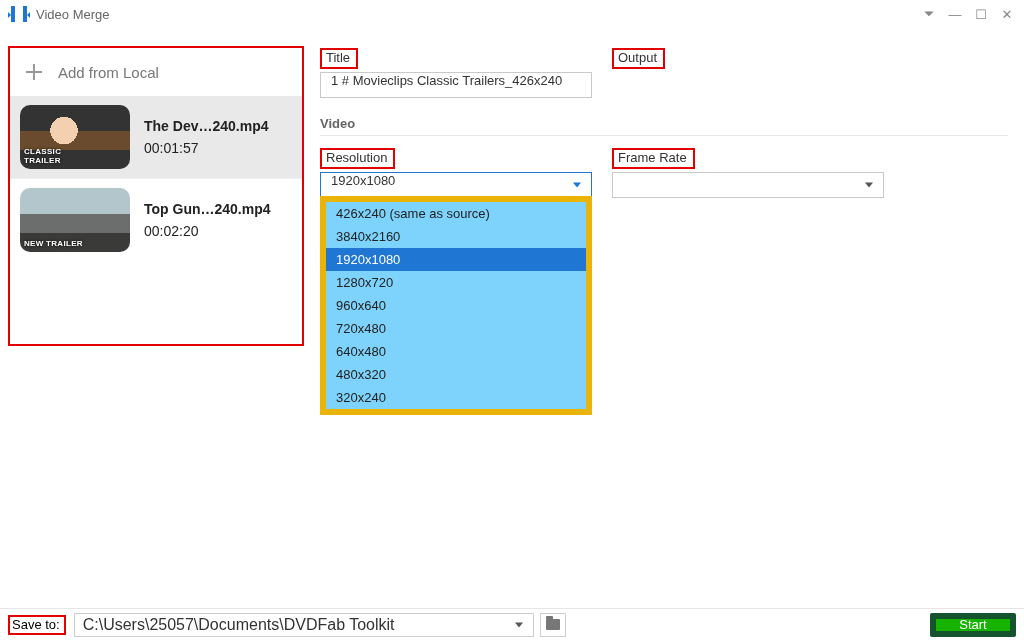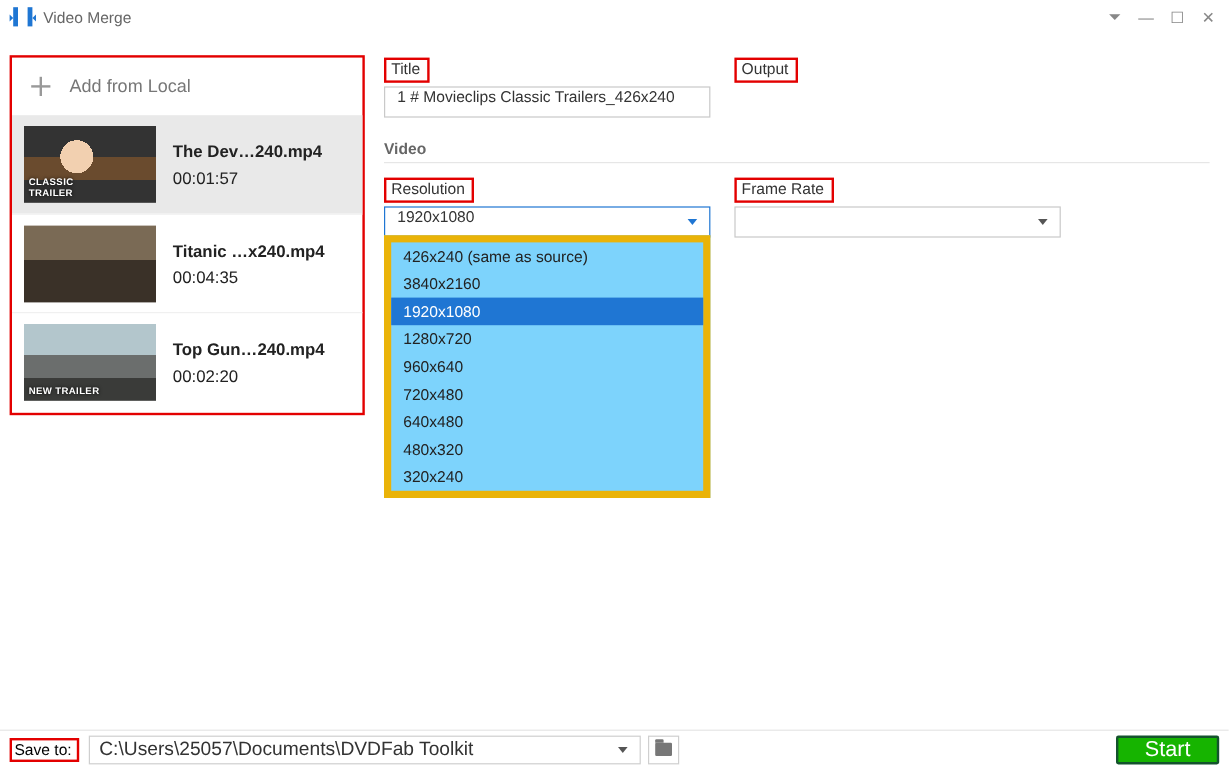--- a/index.html
+++ b/index.html
@@ -16,21 +16,21 @@
   .left-panel { position: absolute; left: 8px; top: 46px; width: 296px; height: 300px; border: 2px solid #e30000; background: #fff; }
   .add-local { height: 48px; display: flex; align-items: center; padding-left: 14px; color: #777; font-size: 15px; cursor:pointer; }
   .add-local .plus { width: 20px; height: 20px; margin-right: 14px; position: relative; }
   .add-local .plus::before, .add-local .plus::after { content:""; position:absolute; background:#999; }
   .add-local .plus::before { left:9px; top:2px; width:2px; height:16px; }
   .add-local .plus::after  { top:9px; left:2px; height:2px; width:16px; }
 
   .video-item { height: 82px; display: flex; align-items: center; padding: 6px 10px; cursor:pointer; }
   .video-item.selected { background: #e9e9e9; }
   .video-item + .video-item { border-top: 1px solid #f0f0f0; }
-  .thumb { width: 110px; height: 64px; background:#222; border-radius:0; position:relative; overflow:hidden; display:flex; align-items:flex-end; justify-content:flex-start; }
+  .thumb { width: 110px; height: 64px; background:#222; border-radius:10px; position:relative; overflow:hidden; display:flex; align-items:flex-end; justify-content:flex-start; }
   .thumb .tag { position:absolute; left:4px; bottom:4px; font-size:8px; color:#fff; font-weight:bold; letter-spacing:0.3px; text-shadow:0 0 3px #000; }
   .thumb.devil { background: radial-gradient(circle at 40% 40%, #f2d0b0 0 18%, transparent 18%), linear-gradient(#333 0 40%, #6a4b2e 40% 70%, #333 70%); }
   .thumb.titanic { background: linear-gradient(#7a6a55 0 45%, #3a3128 45% 100%); }
   .thumb.topgun { background: linear-gradient(#b3c6cc 0 40%, #6b6e6d 40% 70%, #3a3b39 70%); }
   .video-meta { margin-left: 14px; display:flex; flex-direction:column; }
   .video-name { font-size: 14px; font-weight: bold; color:#222; }
   .video-dur  { font-size: 14px; color:#222; margin-top:6px; }
 
   
   .form-area { position: absolute; left: 320px; top: 46px; right: 16px; }
@@ -50,21 +50,21 @@
   .dropdown .opt.sel { background:#1f76d3; color:#fff; }
 
   
   .bottom { position:absolute; left:0; right:0; bottom:0; height:32px; display:flex; align-items:center; padding:0 8px; border-top:1px solid #e5e5e5; }
   .save-label { border:2px solid #e30000; padding:0 4px 1px 2px; font-size:13px; }
   .save-path-wrap { flex: 0 0 460px; height:24px; margin-left:8px; border:1px solid #cfcfcf; background:#fff; display:flex; align-items:center; position:relative; }
   .save-path { flex:1; font-size:16px; color:#333; padding:0 8px; border:none; outline:none; background:transparent; }
   .folder-btn { width:26px; height:24px; margin-left:6px; border:1px solid #cfcfcf; display:flex; align-items:center; justify-content:center; cursor:pointer; }
   .folder-icon { width:14px; height:11px; background:#777; position:relative; border-radius:1px; }
   .folder-icon::before { content:""; position:absolute; top:-3px; left:0; width:7px; height:3px; background:#777; border-radius:1px 1px 0 0; }
-  .start-btn { width:86px; height:24px; background:#16b400; border:2px solid #14532d; color:#fff; font-size:18px; display:flex; align-items:center; justify-content:center; cursor:pointer; border-radius:2px; }
+  .start-btn { width:86px; height:24px; background:#16b400; border:6px solid #14532d; color:#fff; font-size:13px; display:flex; align-items:center; justify-content:center; cursor:pointer; border-radius:2px; }
 
   
   .merge-icon { position:relative; width:22px; height:16px; }
   .merge-icon .film { position:absolute; top:0; width:4px; height:16px; background:#1f76d3; }
   .merge-icon .film.l { left:3px; }
   .merge-icon .film.r { right:3px; }
   .merge-icon .arrow { position:absolute; top:6px; width:0; height:0; }
   .merge-icon .arrow.l { left:0; border-top:3px solid transparent; border-bottom:3px solid transparent; border-left:3px solid #1f76d3; }
   .merge-icon .arrow.r { right:0; border-top:3px solid transparent; border-bottom:3px solid transparent; border-right:3px solid #1f76d3; }
 </style>
@@ -94,27 +94,20 @@
     <span>Add from Local</span>
   </div>
   <div id="video-list">
       <div class="video-item selected">
         <div class="thumb devil">
           <span class="tag">CLASSIC<br>TRAILER</span>
         </div>
         <div class="video-meta">
           <span class="video-name">The Dev…240.mp4</span>
           <span class="video-dur">00:01:57</span>
-        </div>
-      </div>
-      <div class="video-item">
-        <div class="thumb titanic"></div>
-        <div class="video-meta">
-          <span class="video-name">Titanic …x240.mp4</span>
-          <span class="video-dur">00:04:35</span>
         </div>
       </div>
       <div class="video-item">
         <div class="thumb topgun">
           <span class="tag">NEW TRAILER</span>
         </div>
         <div class="video-meta">
           <span class="video-name">Top Gun…240.mp4</span>
           <span class="video-dur">00:02:20</span>
         </div>

